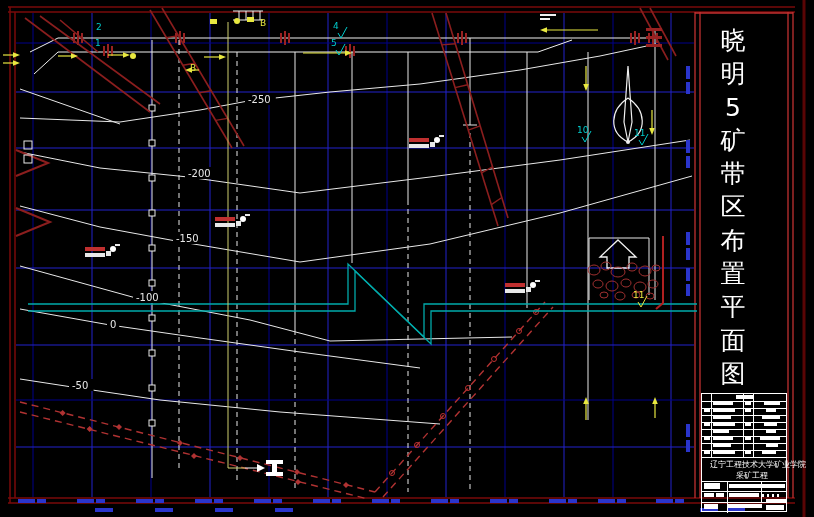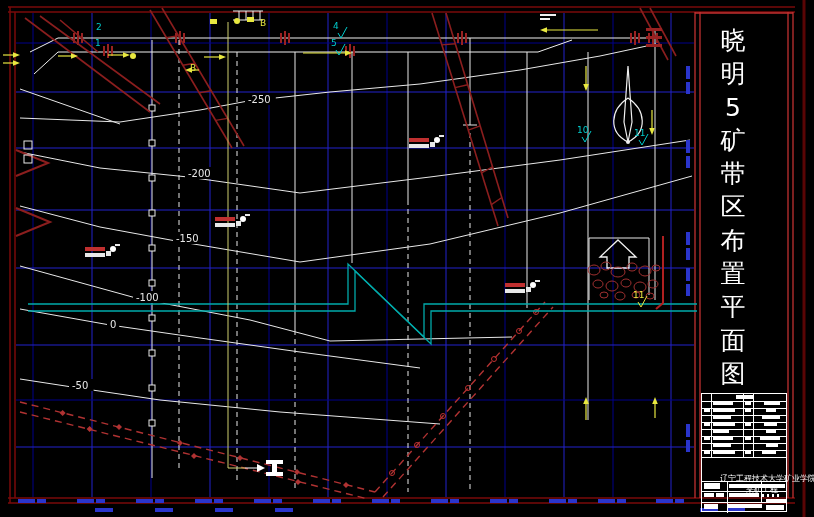--- a/index.html
+++ b/index.html
@@ -8,22 +8,22 @@
   #plan-svg{position:absolute;left:0;top:0;}
   #vtitle{position:absolute;left:695px;top:24px;width:76px;height:366px;
           display:flex;flex-direction:column;align-items:center;justify-content:space-between;
           color:#fff;font-size:25px;z-index:3;}
   .vchar{height:33px;line-height:33px;text-align:center;}
   #tblock{position:absolute;left:701px;top:393px;width:86px;height:119px;
           border:1px solid #fff;box-sizing:border-box;z-index:3;}
   .hl{position:absolute;left:0;right:0;height:1px;background:#fff;}
   .vl{position:absolute;width:1px;background:#fff;}
   .bar{position:absolute;background:#fff;}
-  #school{position:absolute;left:18px;top:63px;width:100%;height:24px;color:#fff;
-          text-align:center;font-size:8px;line-height:11px;padding-top:16px;box-sizing:border-box;}
+  #school{position:absolute;left:8px;top:63px;width:100%;height:24px;color:#fff;
+          text-align:center;font-size:8px;line-height:11px;padding-top:2px;box-sizing:border-box;}
   #school div{white-space:nowrap;}
 </style>
 </head>
 <body>
 
 <div id="stage">
 
   <svg id="plan-svg" width="814" height="517" viewBox="0 0 814 517">
 
     <g stroke="#7A0A0A" stroke-width="1.5">

